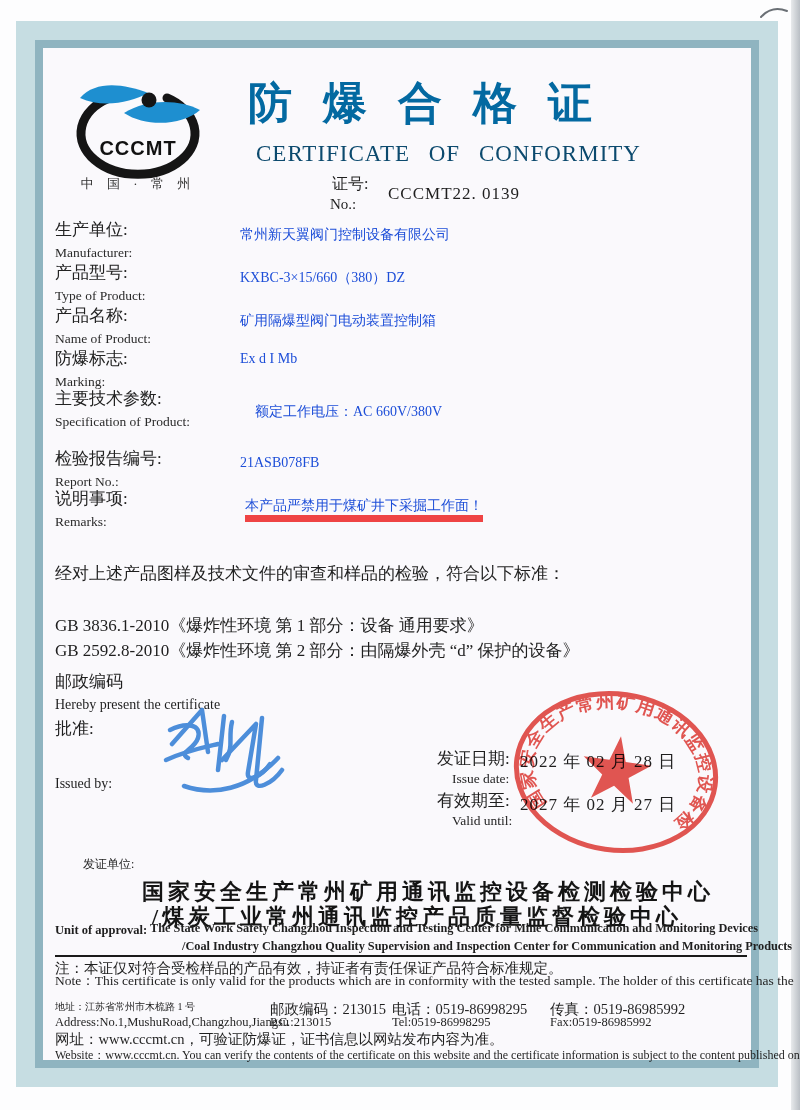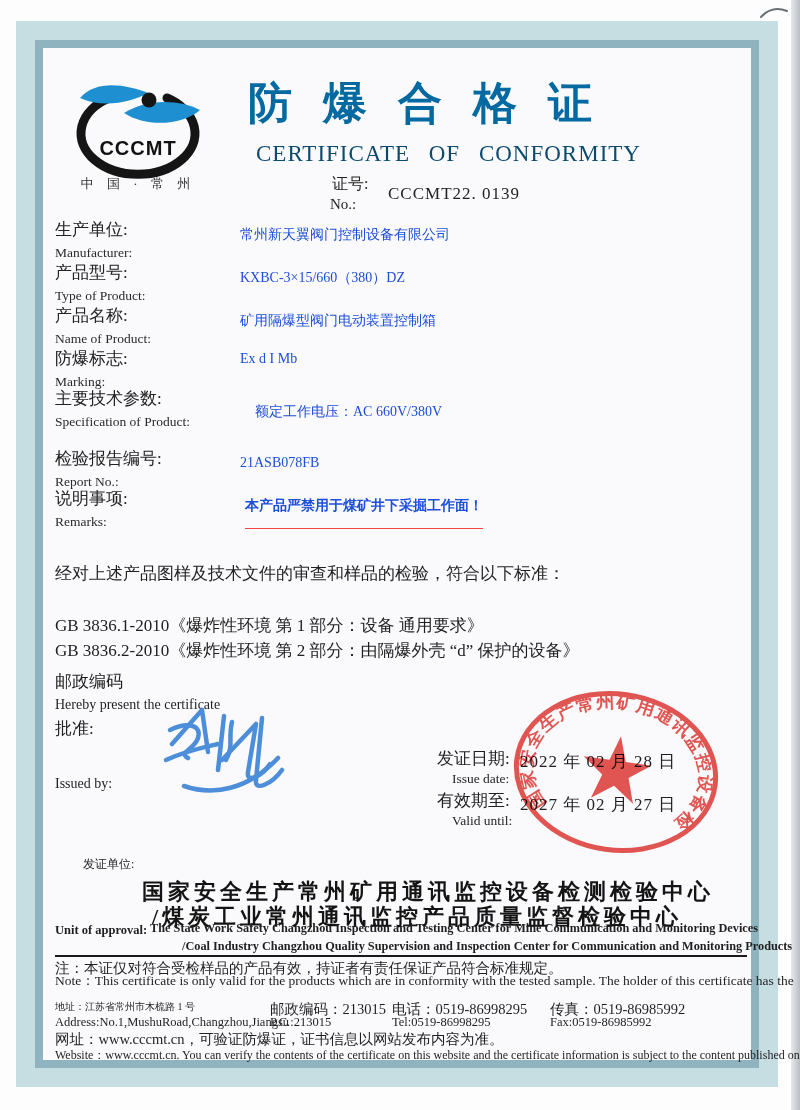--- a/index.html
+++ b/index.html
@@ -23,21 +23,21 @@
   .title-en { left:256px; top:141px; font-size:23px; letter-spacing:1px; word-spacing:12px; color:#0c4a6e; }
   .certno-cn { left:332px; top:174px; font-size:16px; }
   .certno-en { left:330px; top:196px; font-size:15px; }
   .certno-val { left:388px; top:184px; font-size:17px; letter-spacing:1px; }
 
   
   .row { position:absolute; left:55px; width:695px; }
   .lbl-cn { font-size:17px; color:#222; }
   .lbl-en { font-size:13.5px; color:#2a2a2a; margin-top:4px; }
   .val { position:absolute; left:145px; top:8px; font-size:14px; color:#1d4ed8; white-space:nowrap;margin-left:40px; }
-  .val.u { border-bottom:1px solid #ef4444; padding-bottom:13px;font-weight:bold; }
+  .val.u { border-bottom:7px solid #ef4444; padding-bottom:0; }
 
   
   .std-intro-cn { left:55px; top:562px; font-size:17px; }
   .std-intro-en { left:55px; top:593px; font-size:13.5px; }
   .std-gb1 { left:55px; top:614px; font-size:17px; }
   .std-gb2 { left:55px; top:639px; font-size:17px; }
 
   
   .present-cn { left:55px; top:670px; font-size:17px; }
   .present-en { left:55px; top:697px; font-size:14px; }
@@ -138,21 +138,21 @@
     <div class="val">21ASB078FB</div>
   </div>
   <div class="row" style="top:487px">
     <div class="lbl-cn">说明事项:</div>
     <div class="lbl-en">Remarks:</div>
     <div class="val u" style="left:150px;top:10px">本产品严禁用于煤矿井下采掘工作面！</div>
   </div>
 
   <div class="abs std-intro-cn">经对上述产品图样及技术文件的审查和样品的检验，符合以下标准：</div>
   <div class="abs std-gb1">GB 3836.1-2010《爆炸性环境 第 1 部分：设备 通用要求》</div>
-  <div class="abs std-gb2">GB 3836.2-2010《爆炸性环境 第 2 部分：由隔爆外壳 “d” 保护的设备》</div>
+  <div class="abs std-gb2">GB 2592.8-2010《爆炸性环境 第 2 部分：由隔爆外壳 “d” 保护的设备》</div>
 
   <div class="abs present-cn">邮政编码</div>
   <div class="abs present-en">Hereby present the certificate</div>
   <div class="abs approve">批准:</div>
   <div class="abs issuedby">Issued by:</div>
 
   <svg class="signature" width="140" height="100" viewBox="0 0 140 100">
     <g stroke="#3f86d8" stroke-width="4.5" fill="none" stroke-linecap="round" stroke-linejoin="round" opacity="0.92">
       <path d="M14 44 L44 10 L50 52"></path>
       <path d="M12 30 C28 22 44 24 40 38 C36 50 20 52 30 58"></path>

